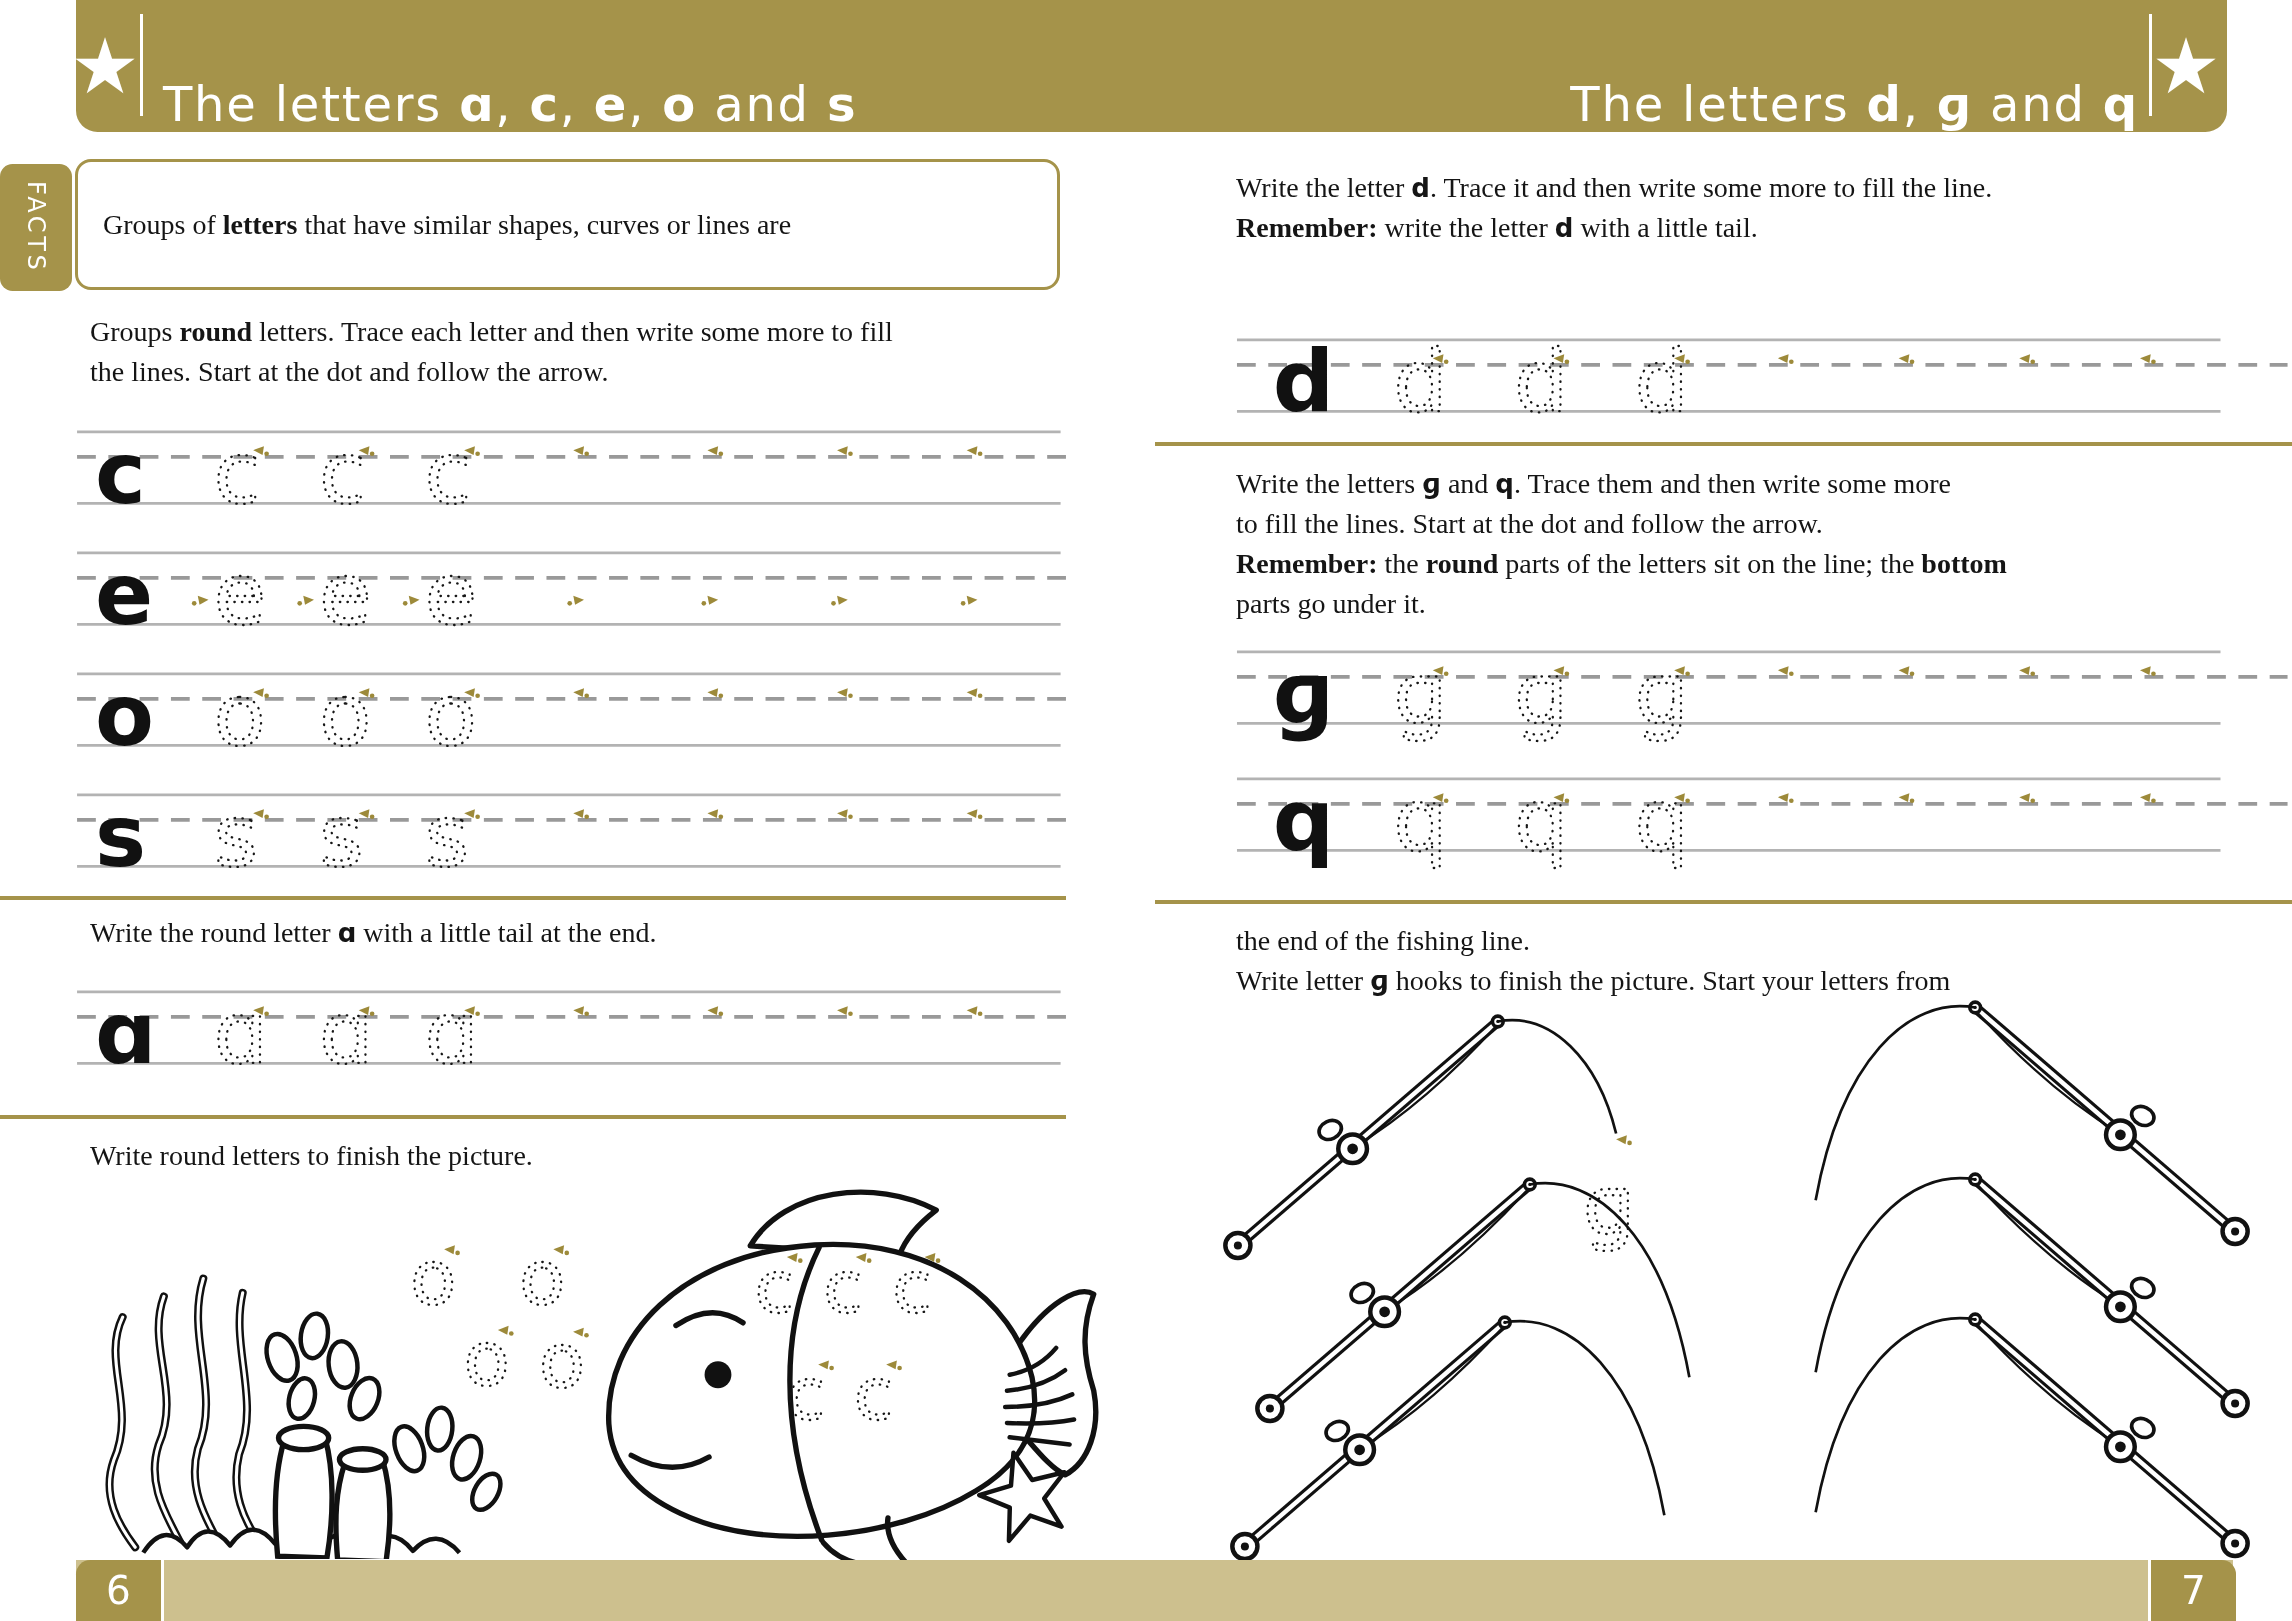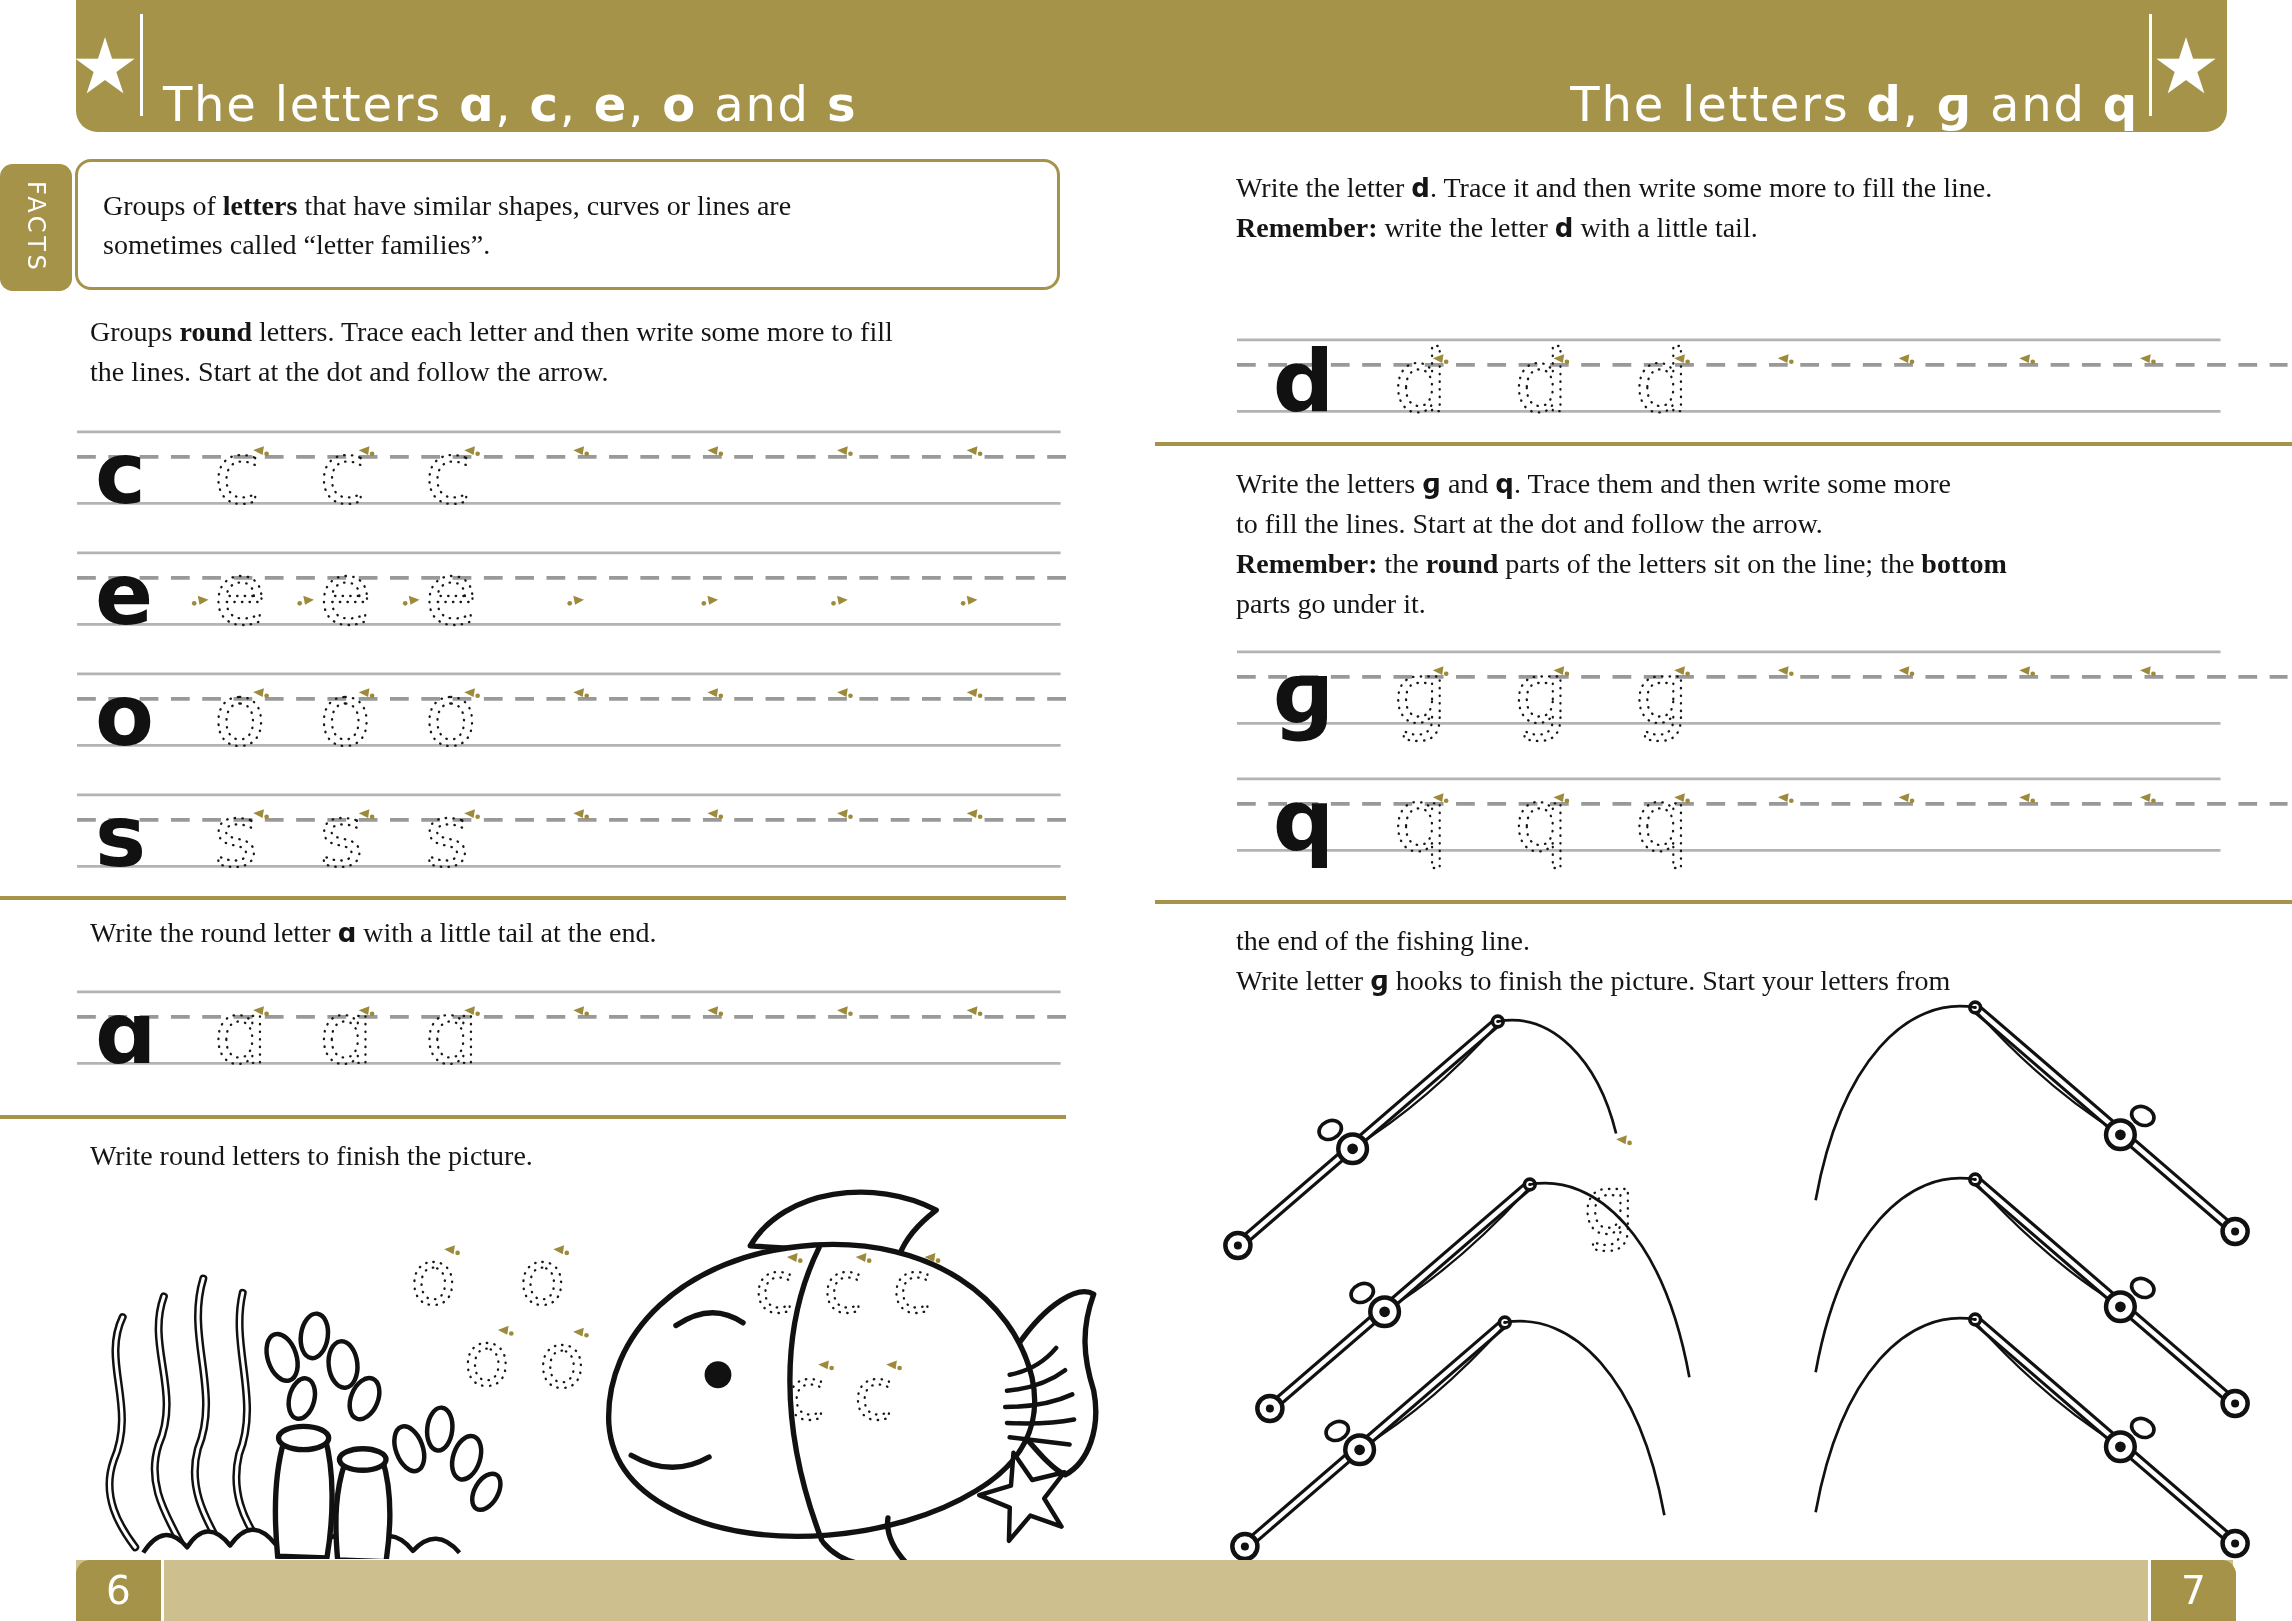--- a/index.html
+++ b/index.html
@@ -47,21 +47,21 @@
 <div class="abs vline" style="left:140px;"></div>
 <div class="abs title" style="left:163px;"><span>The letters </span><b>ɑ</b><span>, </span><b>c</b><span>, </span><b>e</b><span>, </span><b>o</b><span> and </span><b>s</b></div>
 <div class="abs title" style="right:154px;"><span>The letters </span><b>d</b><span>, </span><b>ɡ</b><span> and </span><b>q</b></div>
 <div class="abs vline" style="left:2149px;"></div>
 <div class="abs star" style="left:2160px;width:52px;">★</div>
 
 <div class="abs facts-tab" style="background:#a5934a">
   <span>FACTS</span>
 </div>
 <div class="abs facts-box">
-  <div class="txt para"><div><span>Groups of </span><b>letters</b><span> that have similar shapes, curves or lines are</span></div><div><span>sometimes called “letter families”.</span></div></div>
+  <div class="txt para"><div><span>Groups of </span><b>letters</b><span> that have similar shapes, curves or lines are</span></div></div>
 </div>
 
 <div class="abs para" style="left:90px;top:312px;"><div><span>Groups </span><b>round</b><span> letters. Trace each letter and then write some more to fill</span></div><div><span>the lines. Start at the dot and follow the arrow.</span></div></div>
 
 <div class="practice" style="left:76px;top:405px;"><svg width="1008" height="152" viewBox="0 0 1125 170">
       <line x1="0" y1="30" x2="1100" y2="30" stroke="#b3b3b3" stroke-width="3"></line>
       <line x1="0" y1="58" x2="1120" y2="58" stroke="#999999" stroke-width="4" stroke-dasharray="21 14"></line>
       <line x1="0" y1="110" x2="1100" y2="110" stroke="#b3b3b3" stroke-width="3"></line>
       <text x="20" y="110" class="solidL" font-size="96">c</text>
       <text x="153" y="110" class="dot" font-size="95">c</text>

